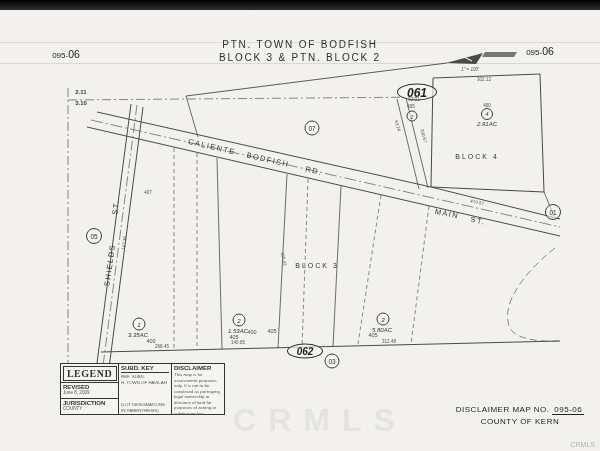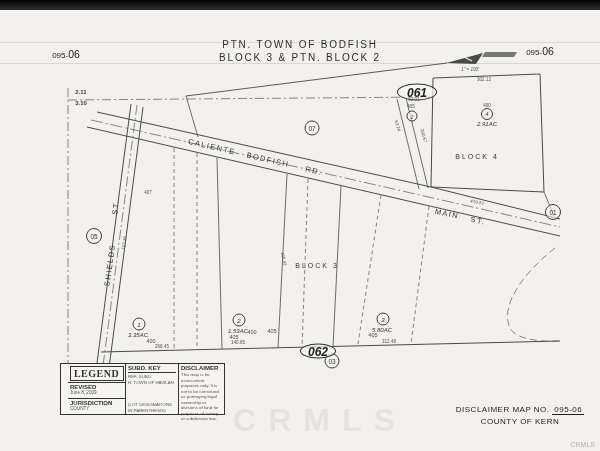--- a/index.html
+++ b/index.html
@@ -22,21 +22,21 @@
   .ac{font-size:6px;font-style:italic;color:#333;}
   .circ{position:absolute;border:1px solid #3d3d3d;border-radius:50%;
         display:flex;align-items:center;justify-content:center;
         transform:translate(-50%,-50%);color:#333;background:rgba(246,245,242,.6);}
   .ell{position:absolute;border:1.4px solid #2f2f2f;border-radius:50%;
        display:flex;align-items:center;justify-content:center;
        transform:translate(-50%,-50%);font-weight:bold;font-style:italic;
        color:#222;background:rgba(246,245,242,.7);}
   .legend{position:absolute;left:60px;top:363px;width:163px;height:50px;
           border:1.2px solid #333;display:flex;background:#f5f4f1;color:#333;}
-  .lg-c1{width:57px;border-right:1px solid #333;display:flex;flex-direction:column;margin-left:7px;}
+  .lg-c1{width:57px;border-right:1px solid #333;display:flex;flex-direction:column;}
   .lg-title{border:1px solid #333;margin:1.5px;padding:1px 0;text-align:center;
             font-family:"Liberation Serif",serif;font-weight:bold;font-size:10px;
             letter-spacing:.5px;}
   .lg-row{border-top:1px solid #333;padding:1px 2px;flex:1;}
   .lg-h{font-size:6px;font-weight:bold;}
   .lg-v{font-size:4.6px;color:#555;}
   .lg-c2{width:48px;border-right:1px solid #333;padding:1px 2px;display:flex;
          flex-direction:column;}
   .lg-c2 .lg-h{border-bottom:1px solid #333;padding-bottom:1px;}
   .tiny{font-size:4.4px;color:#555;line-height:1.25;}
@@ -112,21 +112,21 @@
 <div class="lbl t8" style="left:116px;top:207px;transform:translate(-50%,-50%) rotate(-82deg)">ST.</div>
 
 <div class="lbl t7" style="left:317px;top:265px">BLOCK 3</div>
 <div class="lbl t7" style="left:477px;top:156px">BLOCK 4</div>
 
 <div class="circ" style="left:94px;top:236px;width:14px;height:14px;font-size:6.5px">05</div>
 <div class="circ" style="left:312px;top:128px;width:13px;height:13px;font-size:6.5px">07</div>
 <div class="circ" style="left:553px;top:212px;width:14px;height:14px;font-size:6.5px">01</div>
 <div class="circ" style="left:332px;top:361px;width:13px;height:13px;font-size:6.5px">03</div>
 <div class="ell" style="left:417px;top:92px;width:38px;height:15px;font-size:12px">061</div>
-<div class="ell" style="left:318px;top:351px;width:34px;height:13px;font-size:12px">062</div>
+<div class="ell" style="left:305px;top:351px;width:34px;height:13px;font-size:10px">062</div>
 
 <div class="circ" style="left:139px;top:324px;width:11px;height:11px;font-size:6px;font-style:italic">1</div>
 <div class="lbl ac" style="left:138px;top:335px">3.35AC</div>
 <div class="circ" style="left:239px;top:320px;width:11px;height:11px;font-size:6px;font-style:italic">2</div>
 <div class="lbl ac" style="left:238px;top:331px">1.53AC</div>
 <div class="circ" style="left:383px;top:319px;width:11px;height:11px;font-size:6px;font-style:italic">3</div>
 <div class="lbl ac" style="left:382px;top:330px">5.80AC</div>
 <div class="circ" style="left:487px;top:114px;width:10px;height:10px;font-size:5.5px;font-style:italic">4</div>
 <div class="lbl ac" style="left:487px;top:124px">2.91AC</div>
 <div class="circ" style="left:412px;top:116px;width:9px;height:9px;font-size:5px;font-style:italic">2</div>

